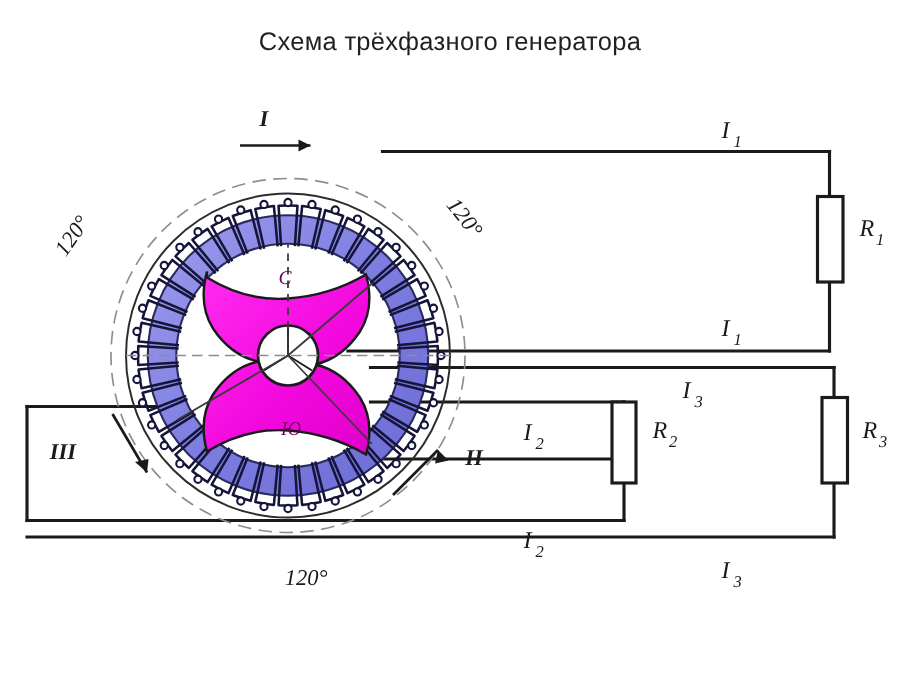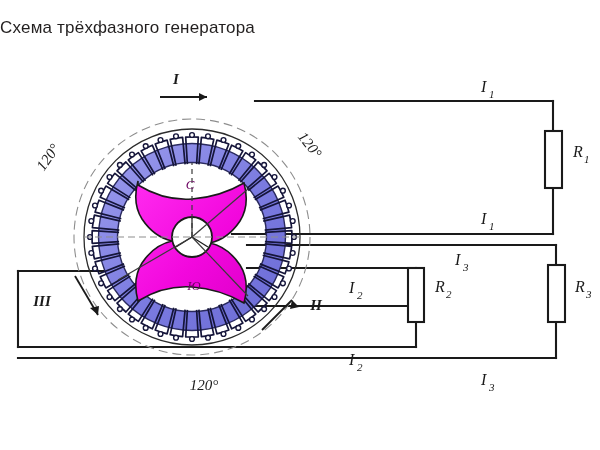--- a/index.html
+++ b/index.html
@@ -3,21 +3,21 @@
 <meta charset="utf-8">
 <style>
   html,body{margin:0;padding:0;}
   body{
     width:600px;height:450px;background:#ffffff;
     font-family:"Liberation Sans", sans-serif;
     overflow:hidden;position:relative;
   }
   #stage{position:absolute;inset:0;width:600px;height:450px;}
   #title{
-    position:absolute;left:0;top:18px;width:600px;text-align:left;
+    position:absolute;left:0;top:18px;width:600px;text-align:center;
     font-family:"Liberation Sans", sans-serif;
     font-size:17px;color:#221f1f;letter-spacing:.2px;white-space:nowrap;
   }
   svg{position:absolute;left:0;top:0;width:600px;height:450px;}
   .lbl{
     font-family:"Liberation Serif", serif;
     font-style:italic;fill:#1a1a1a;font-size:16px;
   }
   .lbl-sub{
     font-family:"Liberation Serif", serif;

